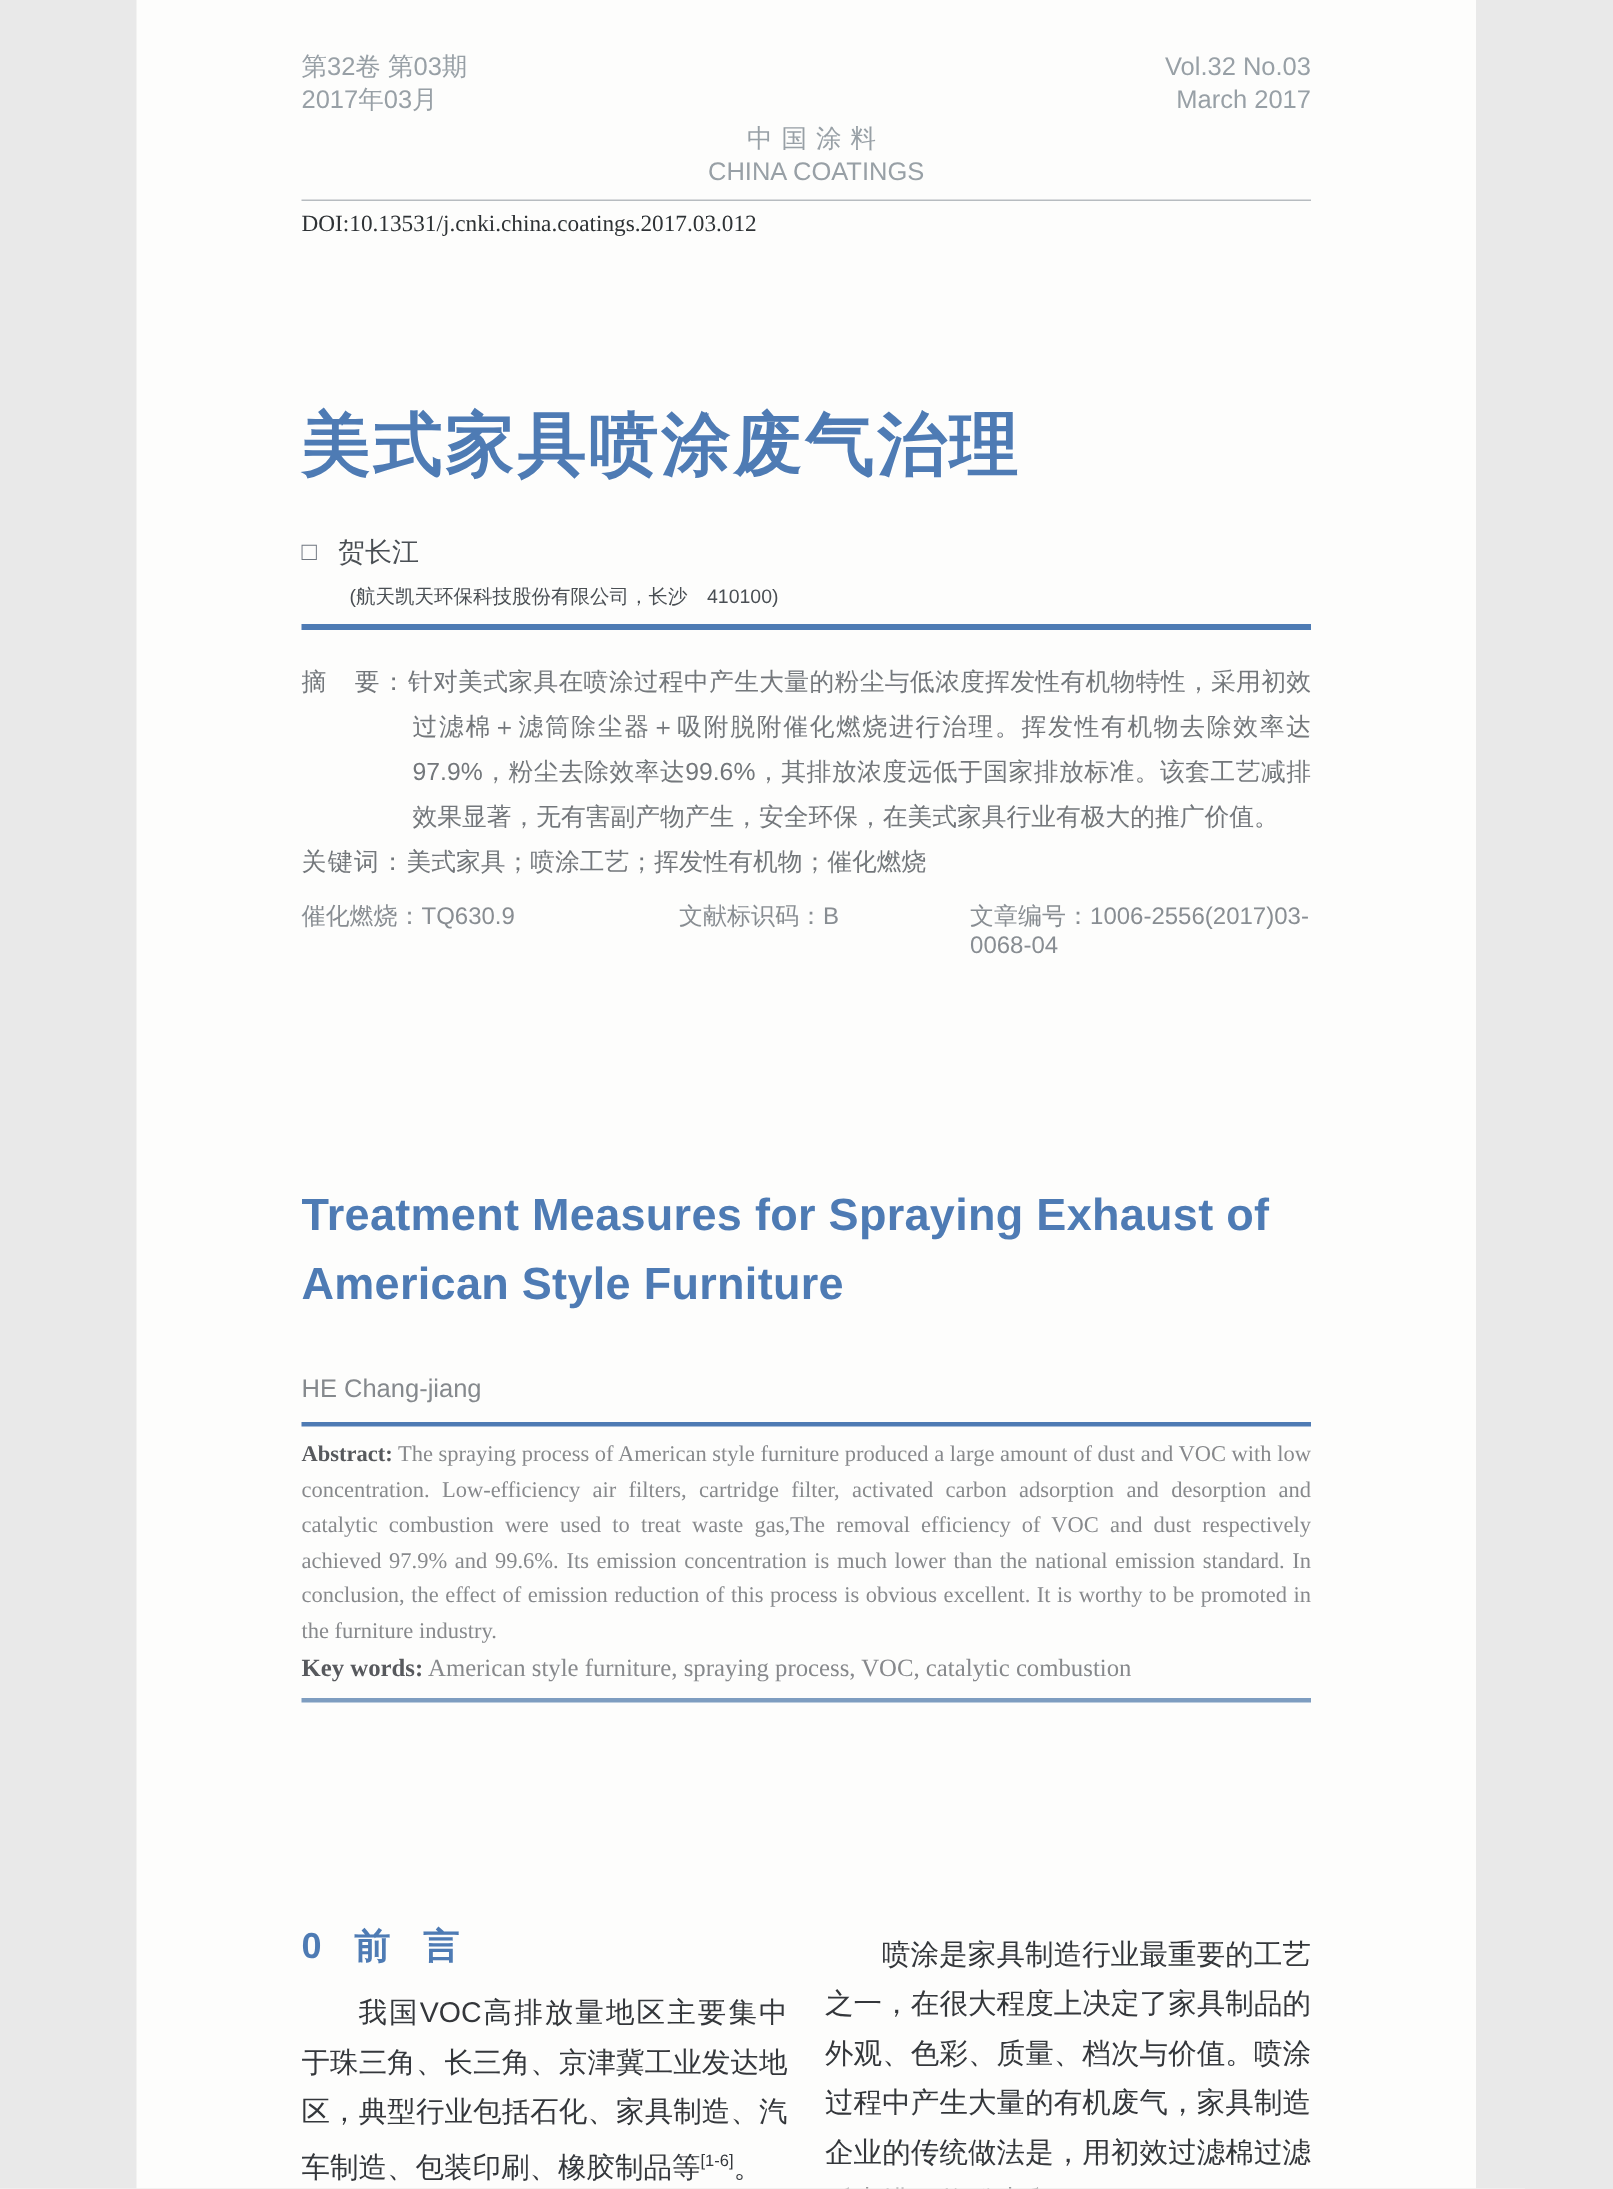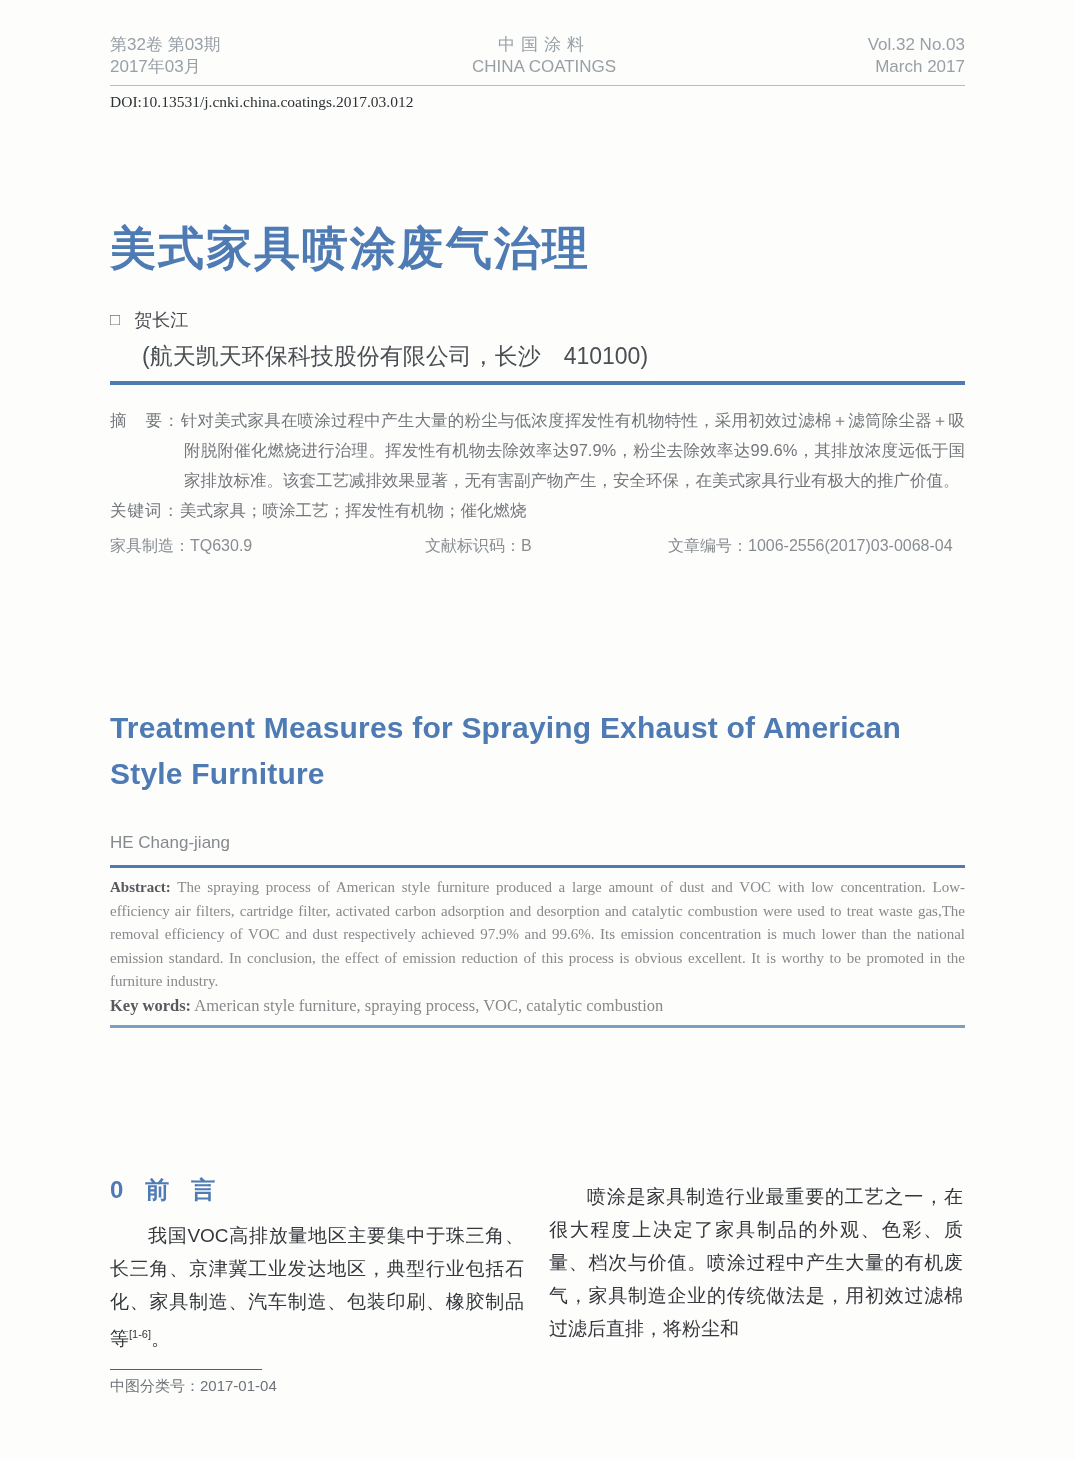--- a/index.html
+++ b/index.html
@@ -1,35 +1,35 @@
 <!DOCTYPE html>
 <html><head>
 <meta charset="utf-8">
 <style>
   html,body { margin:0; padding:0; background:#e9e9e9; }
   .page {
-    position:relative; width:1075px; height:1459px; margin:0 auto;
+    position:relative; width:893px; height:1459px; margin:0 auto;
     background:#fdfdfc; box-sizing:border-box;
     padding:34px 110px 0 110px; overflow:hidden;
     font-family:"Liberation Sans", sans-serif;
   }
   
   .jheader { display:flex; justify-content:space-between; align-items:flex-start;
              color:#98a0a6; font-size:17px; line-height:22px; }
   .jheader .center { text-align:center; }
   .jheader .right  { text-align:right; }
-  .jheader .cjk { letter-spacing:6px; }
+  .jheader .cjk { letter-spacing:6px;margin-top:48px; }
   .header-rule { border:none; border-top:1.5px solid #b7bcc0; margin:7px 0 0 0; }
   .doi { margin-top:7px; font-family:"Liberation Serif", serif; font-size:15.5px; color:#2e3235; }
 
   
   .title-cn { margin-top:107px; font-size:46px; font-weight:bold; color:#4e7bb4; letter-spacing:2px; }
   .author-row { margin-top:28px; font-size:18px; color:#4a4f54; display:flex; align-items:center; }
   .author-marker { color:#707780; margin-right:14px; font-size:17px; }
-  .affil-cn { margin-top:9px; margin-left:32px; font-size:23px; color:#4a4f54; }
+  .affil-cn { margin-top:9px; margin-left:32px; font-size:13px; color:#4a4f54; }
   .rule-blue-thick { height:4px; background:#4e7bb4; margin-top:9px; }
 
   
   .abstract-cn { margin-top:20px; font-size:16.5px; line-height:30px; color:#73777b; }
   .hang { padding-left:74px; text-indent:-74px; margin:0; text-align:justify; }
   .hang .lab { letter-spacing:1px; }
   .clc-row { display:flex; margin-top:11px; font-size:16px; color:#888d92; }
   .clc-row .c1 { width:315px; }
   .clc-row .c2 { width:243px; }
 
@@ -87,21 +87,21 @@
     <span>贺长江</span>
   </div>
   <div class="affil-cn">(航天凯天环保科技股份有限公司，长沙　410100)</div>
   <div class="rule-blue-thick"></div>
 
   <div class="abstract-cn">
     <p class="hang"><span class="lab">摘　要：</span><span>针对美式家具在喷涂过程中产生大量的粉尘与低浓度挥发性有机物特性，采用初效过滤棉＋滤筒除尘器＋吸附脱附催化燃烧进行治理。挥发性有机物去除效率达97.9%，粉尘去除效率达99.6%，其排放浓度远低于国家排放标准。该套工艺减排效果显著，无有害副产物产生，安全环保，在美式家具行业有极大的推广价值。</span></p>
     <p class="hang"><span class="lab">关键词：</span><span>美式家具；喷涂工艺；挥发性有机物；催化燃烧</span></p>
   </div>
   <div class="clc-row">
-    <span class="c1">家具制造：TQ630.9</span>
+    <span class="c1">催化燃烧：TQ630.9</span>
     <span class="c2">文献标识码：B</span>
     <span class="c3">文章编号：1006-2556(2017)03-0068-04</span>
   </div>
 
   <div class="title-en">Treatment Measures for Spraying Exhaust of American Style Furniture</div>
   <div class="author-en">HE Chang-jiang</div>
   <hr class="rule-blue-thin">
   <div class="abstract-en">
     <span class="blab">Abstract:</span><span> The spraying process of American style furniture produced a large amount of dust and VOC with low concentration. Low-efficiency air filters, cartridge filter, activated carbon adsorption and desorption and catalytic combustion were used to treat waste gas,The removal efficiency of VOC and dust respectively achieved 97.9% and 99.6%. Its emission concentration is much lower than the national emission standard. In conclusion, the effect of emission reduction of this process is obvious excellent. It is worthy to be promoted in the furniture industry.</span>
   </div>

